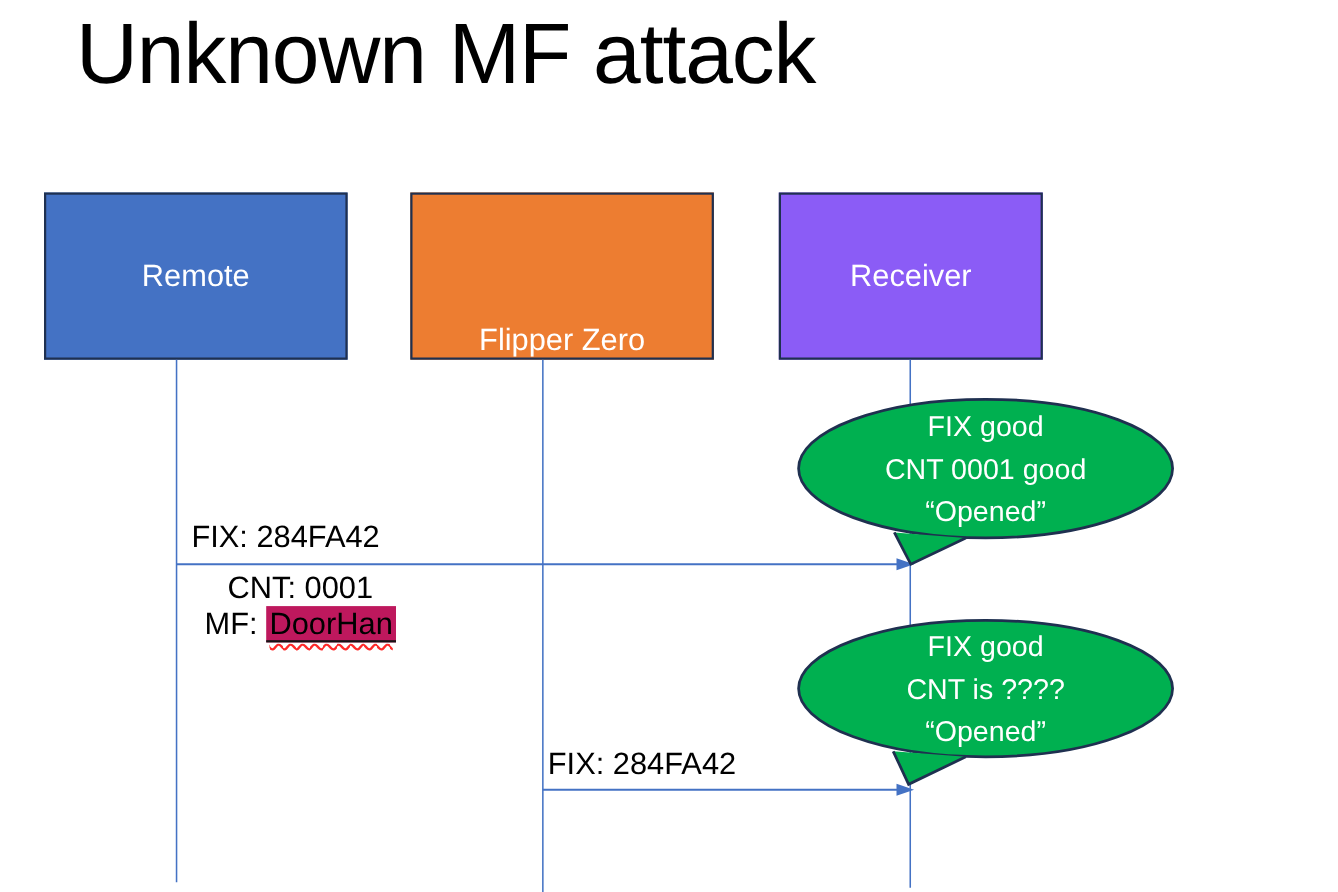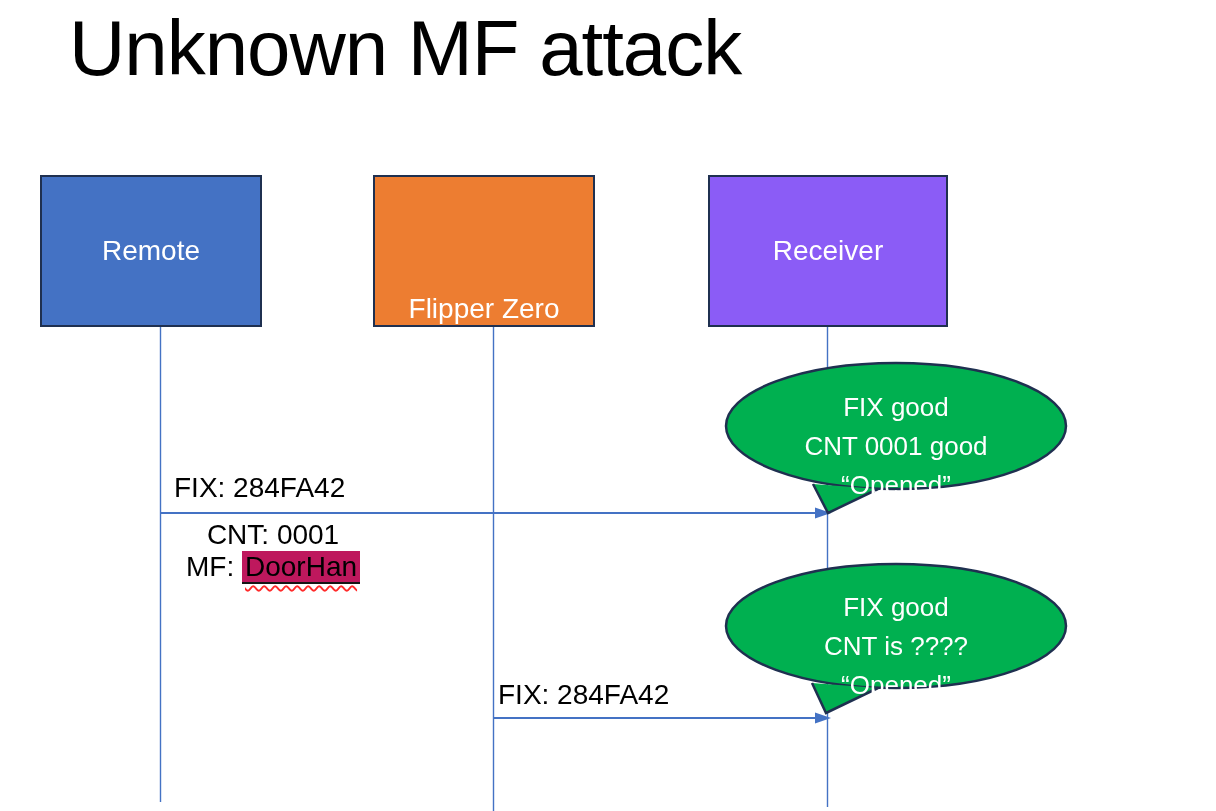--- a/index.html
+++ b/index.html
@@ -9,21 +9,21 @@
     background:#ffffff;
     overflow:hidden;
     font-family:"Liberation Sans", sans-serif;
   }
   .title{
     position:absolute;left:57px;top:6px;
     font-size:78px;line-height:84px;font-weight:300;
     letter-spacing:-1px;color:#000;white-space:nowrap;margin-left:12px;
   }
   .actor{
-    position:absolute;top:175px;height:152px;width:222px;
+    position:absolute;top:175px;height:152px;width:276px;
     border:2.5px solid #1f3050;
     box-sizing:border-box;
     display:flex;align-items:center;justify-content:center;
     color:#ffffff;font-size:28px;
   }
   #actor-remote{left:40px;}
   #actor-flipper{left:373px;}
   #actor-receiver{left:708px;width:240px;}
   #wires{position:absolute;left:0;top:0;width:1216px;height:811px;}
   .msglabel{
@@ -40,21 +40,21 @@
     text-decoration:underline wavy #FF2A2A 2px;
     text-underline-offset:9px;
   }
   .bubble{position:absolute;width:360px;height:170px;}
   #bubble1{left:715px;top:355px;}
   #bubble2{left:715px;top:555px;}
   .bubble svg{position:absolute;left:0;top:0;}
   .bubble .btext{
     position:absolute;left:11px;top:13px;width:340px;
     text-align:center;color:#ffffff;
-    font-size:26px;line-height:39px;white-space:nowrap;margin-top:20px;
+    font-size:26px;line-height:39px;white-space:nowrap;
   }
 </style>
 </head>
 <body>
 
 <div id="slide">
 
   <div class="title">Unknown MF attack</div>
 
   <div class="actor" id="actor-remote" style="background: rgb(68, 114, 196);">

